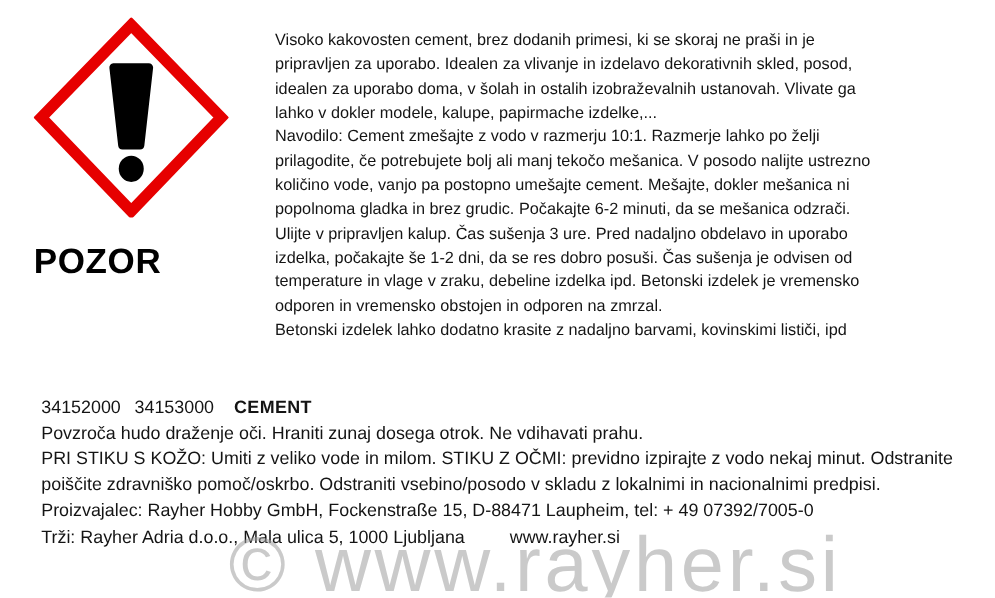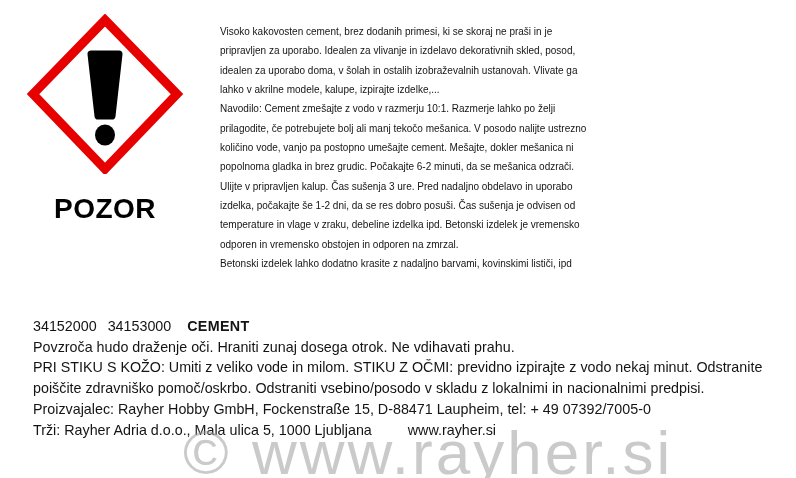--- a/index.html
+++ b/index.html
@@ -20,35 +20,34 @@
   
   .pictogram {
     position:absolute;
     left:27px; top:14px;
     width:156px; height:160px;
   }
   .signal-word {
     position:absolute;
     left:27px; top:193px;
     width:156px;
-    text-align:center;
     font-size:28px;
     font-weight:bold;
     letter-spacing:0.5px;
     color:#000;
   }
 
   
   .body-text {
     position:absolute;
     left:220px; top:22px;
     width:572px;
   }
   .body-text .line {
-    font-size:10px;
+    font-size:13px;
     line-height:19.35px;
     white-space:nowrap;
     color:#141414;
   }
 
   
   .bottom-block {
     position:absolute;
     left:33px; top:316px;
     width:748px;
@@ -96,21 +95,21 @@
     <polygon points="64,40 92,40 85,102 71,102" fill="#000000" stroke="#000000" stroke-width="7" stroke-linejoin="round"></polygon>
     <ellipse cx="78" cy="121" rx="10" ry="10.5" fill="#000000"></ellipse>
   </svg>
 
   <div class="signal-word">POZOR</div>
 
   <div class="body-text">
     <div class="line">Visoko kakovosten cement, brez dodanih primesi, ki se skoraj ne praši in je</div>
     <div class="line">pripravljen za uporabo. Idealen za vlivanje in izdelavo dekorativnih skled, posod,</div>
     <div class="line">idealen za uporabo doma, v šolah in ostalih izobraževalnih ustanovah. Vlivate ga</div>
-    <div class="line">lahko v akrilne modele, kalupe, izpirajte izdelke,...</div>
+    <div class="line">lahko v dokler modele, kalupe, papirmache izdelke,...</div>
     <div class="line">Navodilo: Cement zmešajte z vodo v razmerju 10:1. Razmerje lahko po želji</div>
     <div class="line">prilagodite, če potrebujete bolj ali manj tekočo mešanica. V posodo nalijte ustrezno</div>
     <div class="line">količino vode, vanjo pa postopno umešajte cement. Mešajte, dokler mešanica ni</div>
     <div class="line">popolnoma gladka in brez grudic. Počakajte 6-2 minuti, da se mešanica odzrači.</div>
     <div class="line">Ulijte v pripravljen kalup. Čas sušenja 3 ure. Pred nadaljno obdelavo in uporabo</div>
     <div class="line">izdelka, počakajte še 1-2 dni, da se res dobro posuši. Čas sušenja je odvisen od</div>
     <div class="line">temperature in vlage v zraku, debeline izdelka ipd. Betonski izdelek je vremensko</div>
     <div class="line">odporen in vremensko obstojen in odporen na zmrzal.</div>
     <div class="line">Betonski izdelek lahko dodatno krasite z nadaljno barvami, kovinskimi lističi, ipd</div>
   </div>

